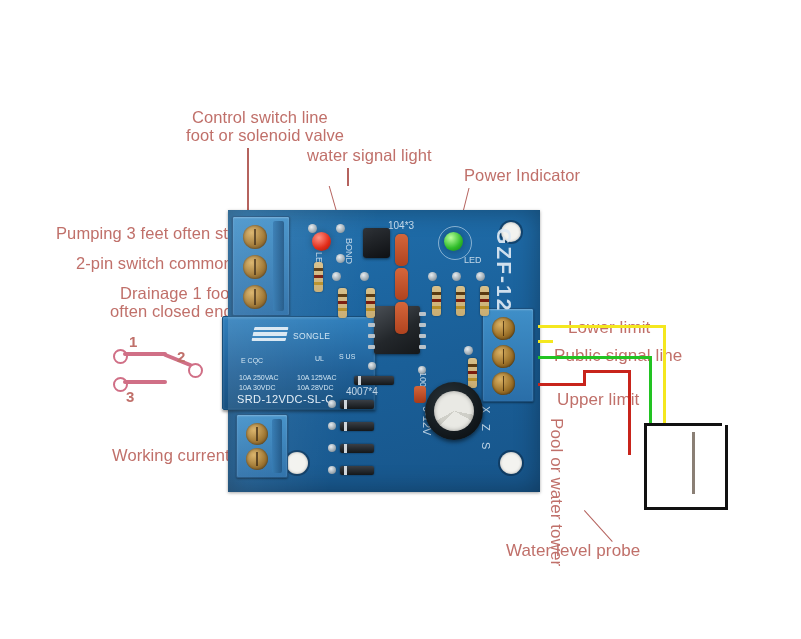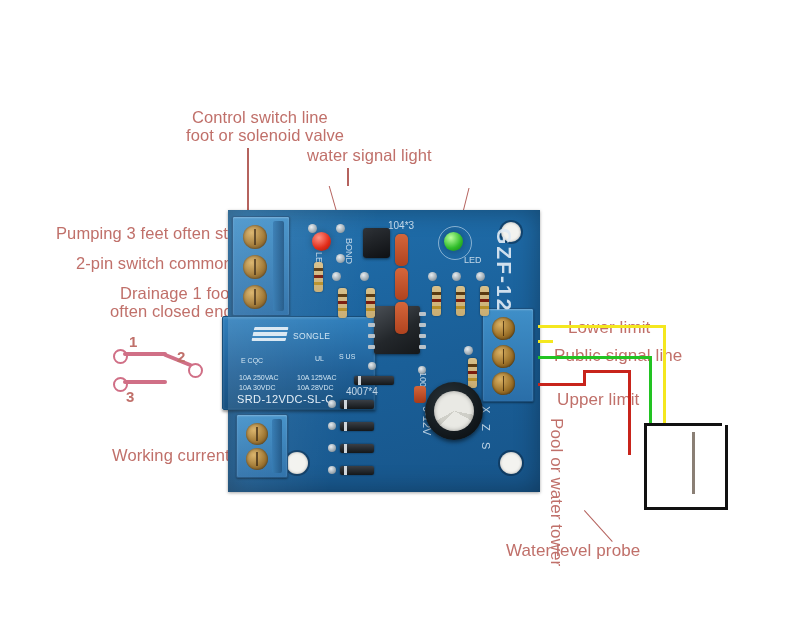--- a/index.html
+++ b/index.html
@@ -110,20 +110,21 @@
 <div id="stage">
 
   <div class="lbl" style="left:192px;top:108px;">Control switch line</div>
   <div class="lbl" style="left:186px;top:126px;">foot or solenoid valve</div>
   <div class="ld vln" style="left:247px;top:148px;height:62px;"></div>
 
   <div class="lbl" style="left:307px;top:146px;">water signal light</div>
   <div class="ld vln" style="left:347px;top:168px;height:18px;"></div>
   <div class="ld" style="left:335px;top:186px;width:13px;height:44px;background:none;border-left:1.6px solid #b5635e;transform:skewX(16deg);"></div>
 
+  <div class="lbl" style="left:464px;top:166px;">Power Indicator</div>
   <div class="ld" style="left:463px;top:188px;width:12px;height:44px;background:none;border-left:1.6px solid #b5635e;transform:skewX(-14deg);"></div>
 
   <div class="lbl" style="left:56px;top:224px;">Pumping 3 feet often start</div>
   <div class="lbl" style="left:76px;top:254px;">2-pin switch common</div>
   <div class="lbl" style="left:120px;top:284px;">Drainage 1 foot</div>
   <div class="lbl" style="left:110px;top:302px;">often closed end</div>
 
   <div class="lbl" style="left:112px;top:446px;">Working current</div>
 
   <div class="ld vln" style="left:237px;top:431px;height:44px;"></div>

